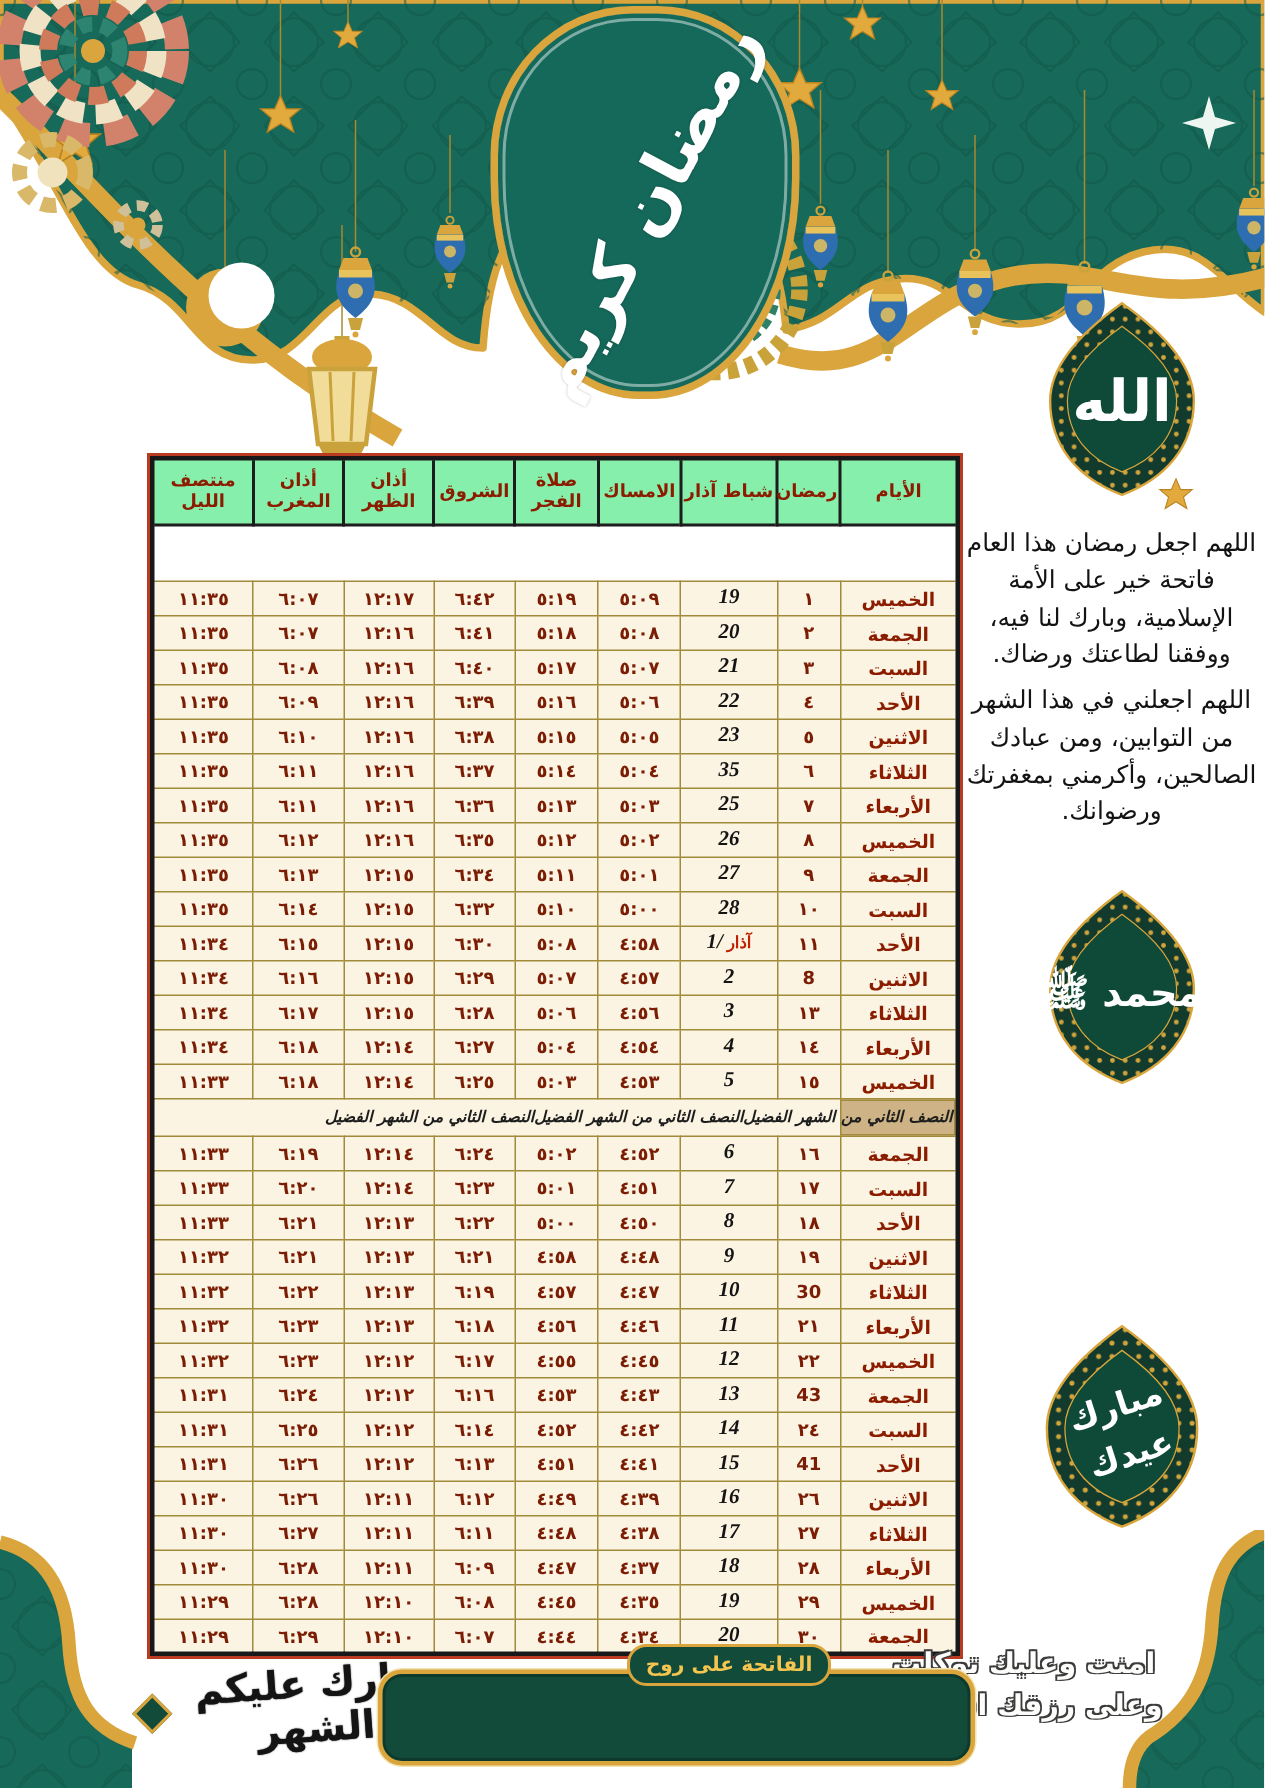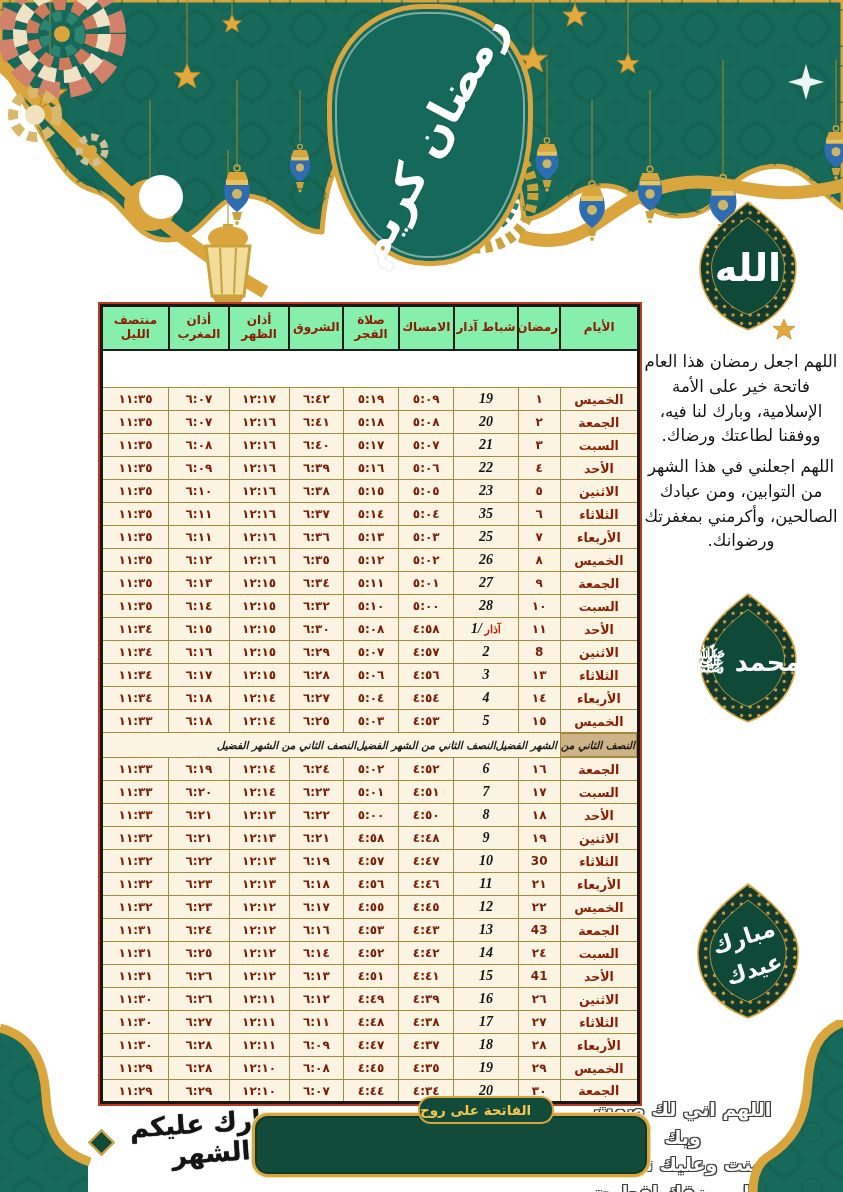--- a/index.html
+++ b/index.html
@@ -42,21 +42,21 @@
   .iftar-dua{position:absolute;left:575px;top:1096px;width:215px;direction:rtl;text-align:center;
      font-size:19px;font-weight:bold;color:#fdfdfb;line-height:1.45;
      text-shadow:-1.2px -1.2px 0 #3c3c3c,1.2px -1.2px 0 #3c3c3c,-1.2px 1.2px 0 #3c3c3c,1.2px 1.2px 0 #3c3c3c;}
 
   
   .fatiha-banner{position:absolute;left:252px;top:1113px;width:392px;height:58px;
      background:#134b3a;border:3px solid #d9a53c;border-radius:16px;
      box-shadow:inset 0 0 0 2px #0d3a2c, 0 0 0 1px #f3e3b0;}
   .fatiha-pill{position:absolute;left:418px;top:1096px;width:132px;height:24px;
      background:#134b3a;border:2.5px solid #d9a53c;border-radius:13px;
-     color:#f4c54f;font-size:13.5px;font-weight:bold;text-align:left;line-height:24px;direction:rtl;}
+     color:#f4c54f;font-size:13.5px;font-weight:bold;text-align:center;line-height:24px;direction:rtl;}
   .mubarak-callig{position:absolute;left:100px;top:1108px;width:220px;direction:rtl;text-align:center;
      color:#141414;font-size:26px;font-weight:bold;transform:rotate(-4deg);letter-spacing:-1px;
      text-shadow:0 0 1px #333;}
   .diamond-ornament{position:absolute;left:92px;top:1133px;width:15px;height:15px;background:#134b3a;
      border:2px solid #d9a53c;transform:rotate(45deg);}
   .corner-svg{position:absolute;}
 </style>
 </head>
 <body>
 
@@ -585,21 +585,20 @@
     <path d="M50,2 C78,22 95,42 95,63 C95,92 77,112 50,122 C23,112 5,92 5,63 C5,42 22,22 50,2 Z" fill="#123b2e" stroke="#d9a53c" stroke-width="1.5"></path>
     <path d="M50,2 C78,22 95,42 95,63 C95,92 77,112 50,122 C23,112 5,92 5,63 C5,42 22,22 50,2 Z" fill="url(#golddots)"></path>
     <path d="M50,2 C78,22 95,42 95,63 C95,92 77,112 50,122 C23,112 5,92 5,63 C5,42 22,22 50,2 Z" fill="#0f4a38" stroke="#d9a53c" stroke-width="1" transform="translate(50,62) scale(0.76) translate(-50,-62)"></path>
     <g transform="rotate(-18 50 62)">
       <text x="50" y="56" text-anchor="middle" fill="#ffffff" font-size="20" font-weight="bold" font-family="DejaVu Sans, sans-serif">مبارك</text>
       <text x="50" y="86" text-anchor="middle" fill="#ffffff" font-size="20" font-weight="bold" font-family="DejaVu Sans, sans-serif">عيدك</text>
     </g>
   </svg>
 
   <div class="iftar-dua">
-    <div>اللهم اني لك صمت وبك</div>
     <div>امنت وعليك توكلت</div>
     <div>وعلى رزقك افطرت</div>
   </div>
 
   <div class="mubarak-callig">مبارك عليكم الشهر</div>
   <div class="diamond-ornament"></div>
   <div class="fatiha-banner"></div>
   <div class="fatiha-pill">الفاتحة على روح</div>
 
   <svg class="corner-svg" style="left:0;top:1000px;" width="120" height="192" viewBox="0 0 120 192">

